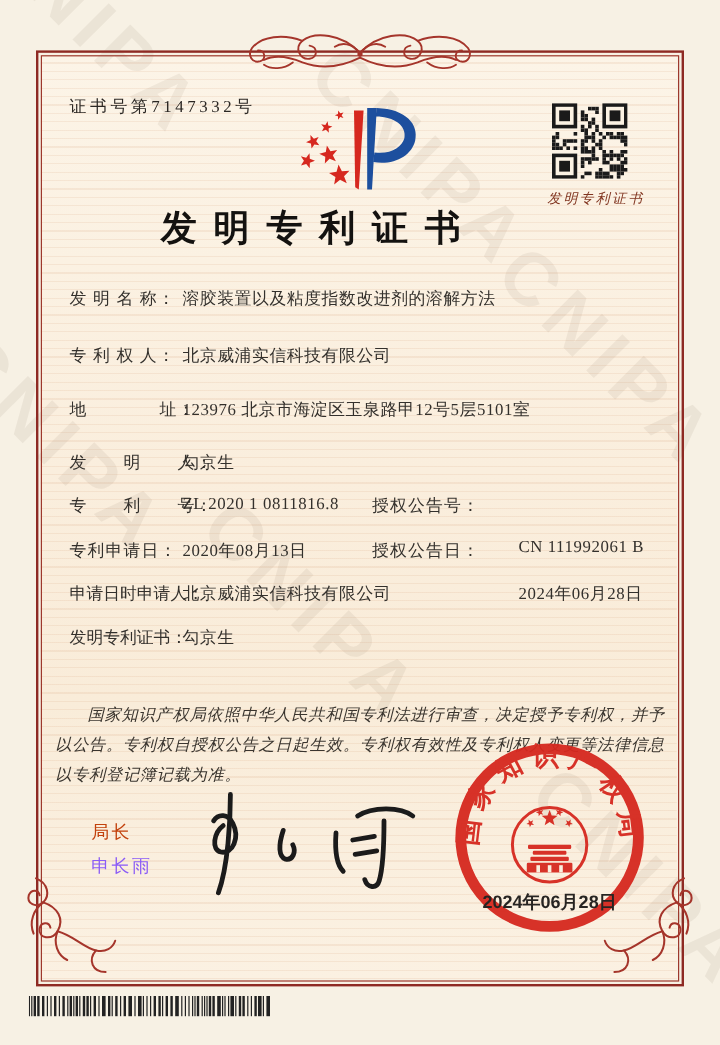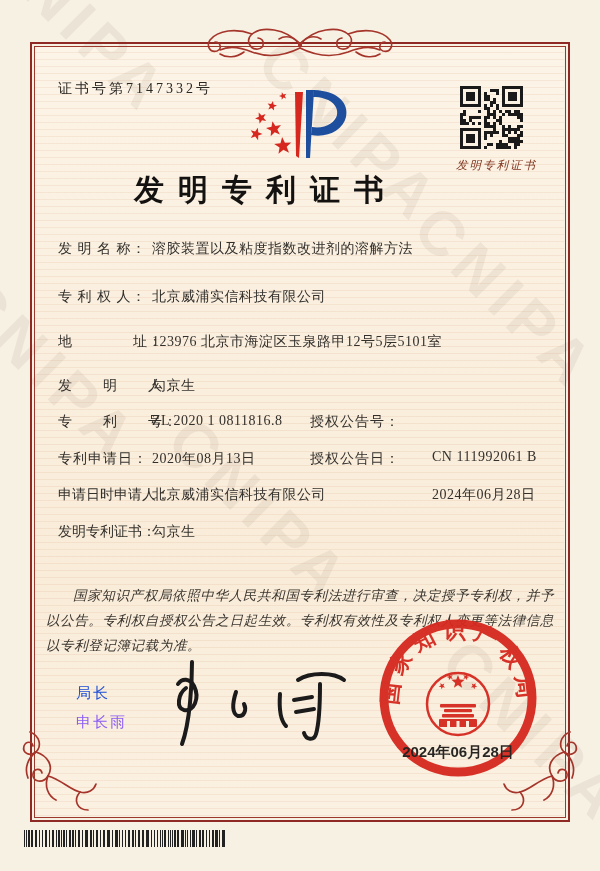--- a/index.html
+++ b/index.html
@@ -44,21 +44,21 @@
   .frow{position:absolute;left:0;top:0;width:600px;font-size:14px;color:#33302c;}
   .flabel{position:absolute;left:58px;white-space:pre;letter-spacing:1px;}
   .fvalue{position:absolute;left:152px;white-space:nowrap;letter-spacing:0.5px;}
   .flabel2{position:absolute;left:310px;white-space:pre;letter-spacing:1px;}
   .fvalue2{position:absolute;left:432px;white-space:nowrap;letter-spacing:0.5px;margin-top:36px;}
   .legal{
     position:absolute;left:46px;top:583px;width:508px;
     font-size:13.5px;line-height:25px;font-style:italic;letter-spacing:0.6px;
     color:#3a352f;text-indent:2em;text-align:justify;
   }
-  .sig-title{position:absolute;left:76px;top:684px;font-size:15px;letter-spacing:2px;color:#1d4ed8;font-family:"Liberation Sans","DejaVu Sans",sans-serif;}
+  .sig-title{position:absolute;left:76px;top:684px;font-size:15px;letter-spacing:2px;color:#c2410c;font-family:"Liberation Sans","DejaVu Sans",sans-serif;}
   .sig-name{position:absolute;left:76px;top:713px;font-size:15px;letter-spacing:2px;color:#8b5cf6;font-family:"Liberation Sans","DejaVu Sans",sans-serif;}
   .sig-script{position:absolute;left:148px;top:650px;}
   .seal{position:absolute;left:376px;top:616px;width:164px;height:164px;opacity:0.95;}
   .footer-page{position:absolute;left:0;top:798px;width:600px;text-align:center;font-size:12.5px;letter-spacing:1px;color:#2e2a26;}
   .barcode{position:absolute;left:24px;top:830px;}
   .ornament-top{position:absolute;left:180px;top:20px;}
   .ornament-corner{position:absolute;}
   .oc-left{left:20px;top:728px;transform:scaleX(-1);}
   .oc-right{right:20px;top:728px;}
 </style>

